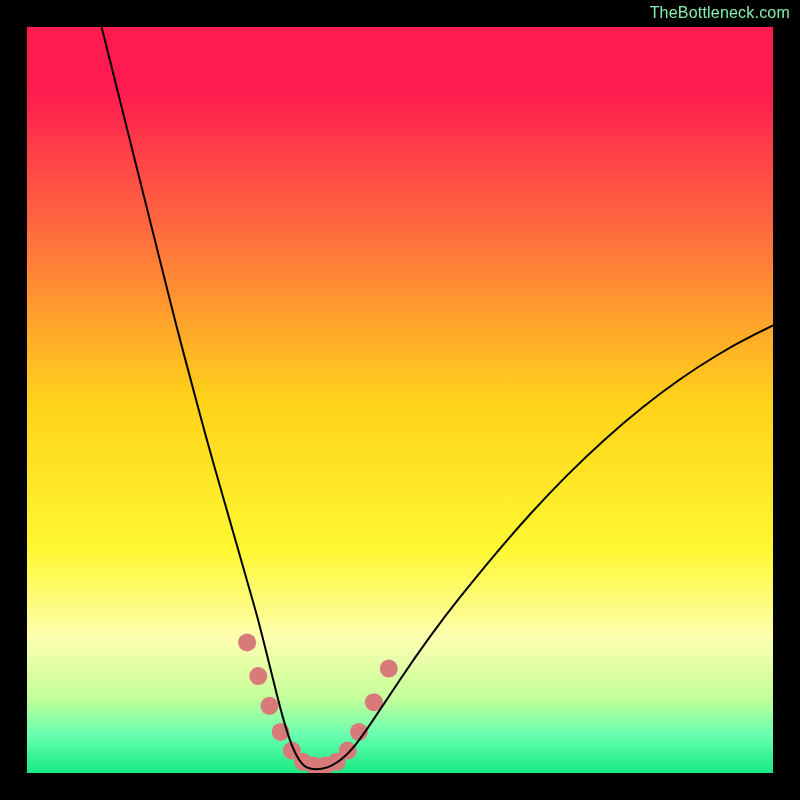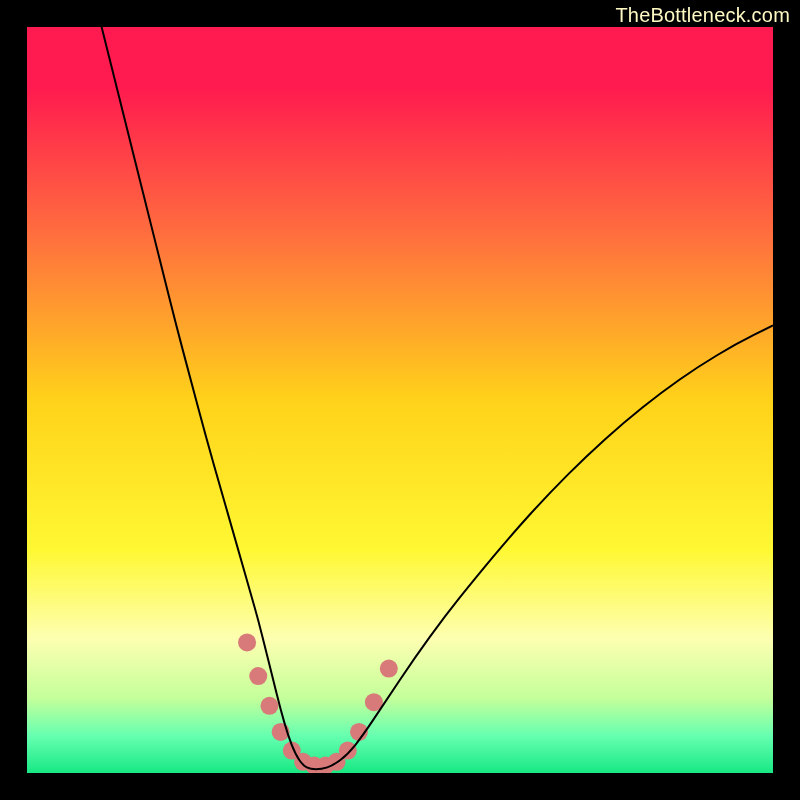--- a/index.html
+++ b/index.html
@@ -23,22 +23,22 @@
     position: absolute;
     left: 0;
     top: 0;
     width: 746px;
     height: 746px;
   }
   .watermark {
     position: absolute;
     top: 4px;
     right: 10px;
-    color: #fef9c3;
-    font-size: 20px;
+    color: #86efac;
+    font-size: 16px;
     font-weight: 400;
     letter-spacing: 0.2px;
     z-index: 20;
   }
   svg { display: block; }
 </style>
 </head>
 <body>
 
 <div class="watermark">TheBottleneck.com</div>

